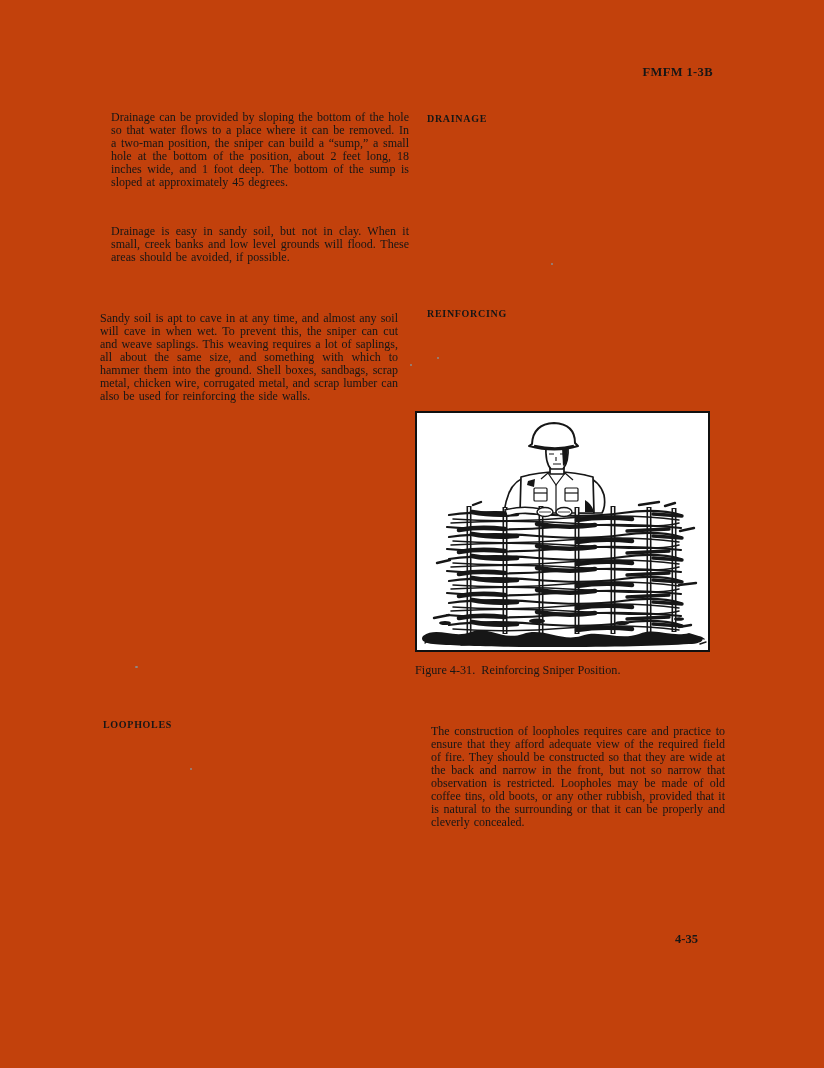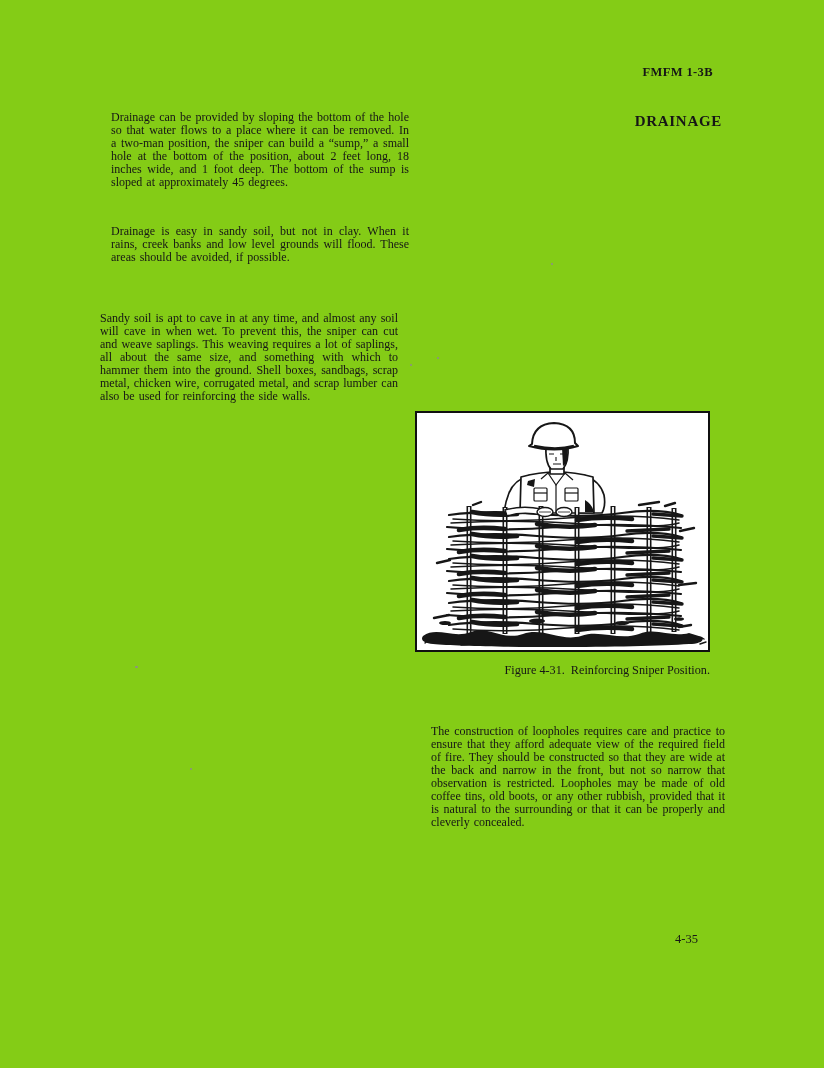--- a/index.html
+++ b/index.html
@@ -1,49 +1,50 @@
 <!DOCTYPE html>
 <html><head>
 <meta charset="utf-8">
 <style>
   html,body{margin:0;padding:0}
   body{width:824px;height:1068px;background:#ffffff;font-family:"Liberation Serif","DejaVu Serif",serif;color:#161616}
-  .page{position:relative;width:824px;height:1068px;background:#84cc16;overflow:hidden}
+  .page{position:relative;width:824px;height:1068px;background:#c2410c;overflow:hidden}
   .doc-code{position:absolute;top:65px;right:111px;font-size:12.5px;font-weight:bold;letter-spacing:.4px}
   .para{position:absolute;margin:8px;font-size:12px;line-height:13px;text-align:justify;word-spacing:1px}
   .p1{left:103px;top:103px;width:298px}
   .p2{left:103px;top:217px;width:298px}
   .p3{left:92px;top:304px;width:298px}
   .p4{left:423px;top:717px;width:294px}
-  .heading{position:absolute;margin:0;font-size:15px;font-weight:bold;letter-spacing:.7px;text-align:right}
+  .heading{position:absolute;margin:0;font-size:10px;font-weight:bold;letter-spacing:.7px;text-align:left}
   .h-drainage{left:427px;top:113px;width:295px}
   .h-reinforcing{left:427px;top:308px;width:295px}
   .h-loopholes{left:103px;top:719px;width:297px}
   .figure-box{position:absolute;left:415px;top:411px;width:291px;height:237px;border:2px solid #101010;background:#fff;margin:0;padding:0}
   .figure-box svg{display:block}
-  .caption{position:absolute;left:415px;top:663px;width:295px;text-align:right;font-size:12.2px}
-  .page-number{position:absolute;top:932px;right:126px;font-size:12.5px;font-weight:normal}
+  .caption{position:absolute;left:415px;top:663px;width:295px;text-align:left;font-size:12.2px}
+  .page-number{position:absolute;top:932px;right:126px;font-size:12.5px;font-weight:bold}
   .speck{position:absolute;width:2px;height:2px;background:#8d8d8d;border-radius:50%}
   .sp1{left:551px;top:263px}
   .sp2{left:437px;top:357px}
   .sp3{left:410px;top:364px}
   .sp4{left:135px;top:666px;width:3px;height:2px}
   .sp5{left:190px;top:768px}
 </style>
 </head>
 <body>
 
 <div class="page">
 
   <div class="doc-code">FMFM 1-3B</div>
 
   <p class="para p1">Drainage can be provided by sloping the bottom of the hole so that water flows to a place where it can be removed. In a two-man position, the sniper can build a “sump,” a small hole at the bottom of the position, about 2 feet long, 18 inches wide, and 1 foot deep. The bottom of the sump is sloped at approximately 45 degrees.</p>
   <h3 class="heading h-drainage">DRAINAGE</h3>
-  <p class="para p2">Drainage is easy in sandy soil, but not in clay. When it rains, creek banks and low level grounds will flood. These areas should be avoided, if possible.</p>
+  <p class="para p2">Drainage is easy in sandy soil, but not in clay. When it small, creek banks and low level grounds will flood. These areas should be avoided, if possible.</p>
   <p class="para p3">Sandy soil is apt to cave in at any time, and almost any soil will cave in when wet. To prevent this, the sniper can cut and weave saplings. This weaving requires a lot of saplings, all about the same size, and something with which to hammer them into the ground. Shell boxes, sandbags, scrap metal, chicken wire, corrugated metal, and scrap lumber can also be used for reinforcing the side walls.</p>
+  <h3 class="heading h-reinforcing">REINFORCING</h3>
 
   <figure class="figure-box">
     <svg viewBox="0 0 291 237" width="291" height="237">
       <defs>
         <g id="rowA" stroke="#161616" fill="none" stroke-linecap="round">
           <path d="M32,2 Q70,-3 120,1 T205,0 T264,2" stroke-width="2.2"></path>
           <path d="M36,6 Q90,10 150,5 T262,7" stroke-width="1.5"></path>
           <path d="M55,-1 Q75,3 100,1" stroke-width="4.6"></path>
           <path d="M160,7 Q185,3 215,6" stroke-width="4.6"></path>
           <path d="M236,1 L265,3" stroke-width="3.4"></path>
@@ -144,20 +145,21 @@
           <path d="M283,231 L289,229"></path>
           <path d="M44,232 L56,231"></path>
           <path d="M170,232 L182,231"></path>
         </g>
       </g>
     </svg>
   </figure>
 
   <div class="caption">Figure 4-31.&nbsp; Reinforcing Sniper Position.</div>
 
+  <h3 class="heading h-loopholes">LOOPHOLES</h3>
   <p class="para p4">The construction of loopholes requires care and practice to ensure that they afford adequate view of the required field of fire. They should be constructed so that they are wide at the back and narrow in the front, but not so narrow that observation is restricted. Loopholes may be made of old coffee tins, old boots, or any other rubbish, provided that it is natural to the surrounding or that it can be properly and cleverly concealed.</p>
 
   <div class="page-number">4-35</div>
 
   <span class="speck sp1"></span>
   <span class="speck sp2"></span>
   <span class="speck sp3"></span>
   <span class="speck sp4"></span>
   <span class="speck sp5"></span>
 </div>

